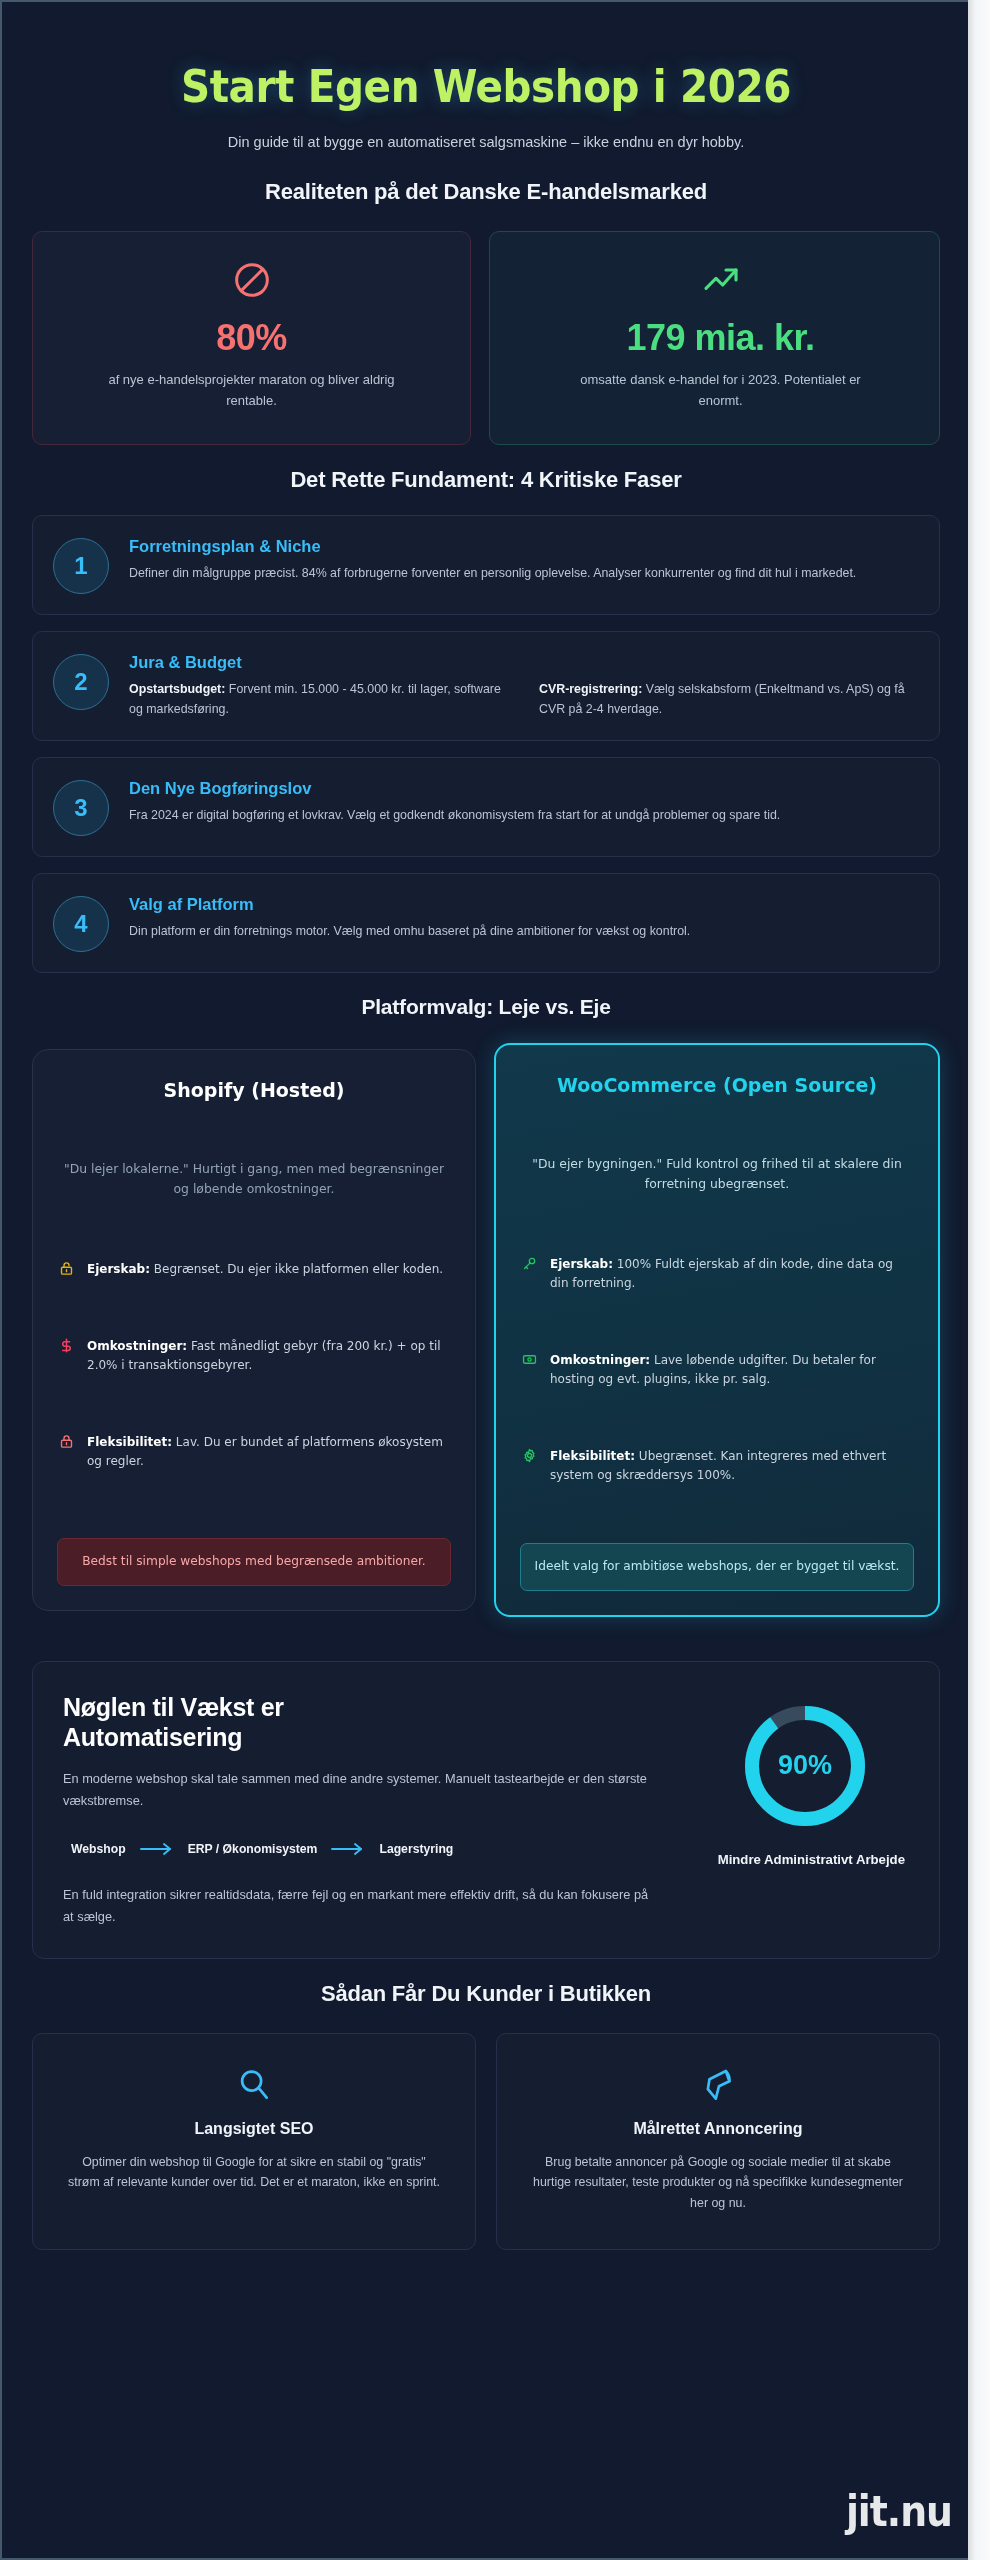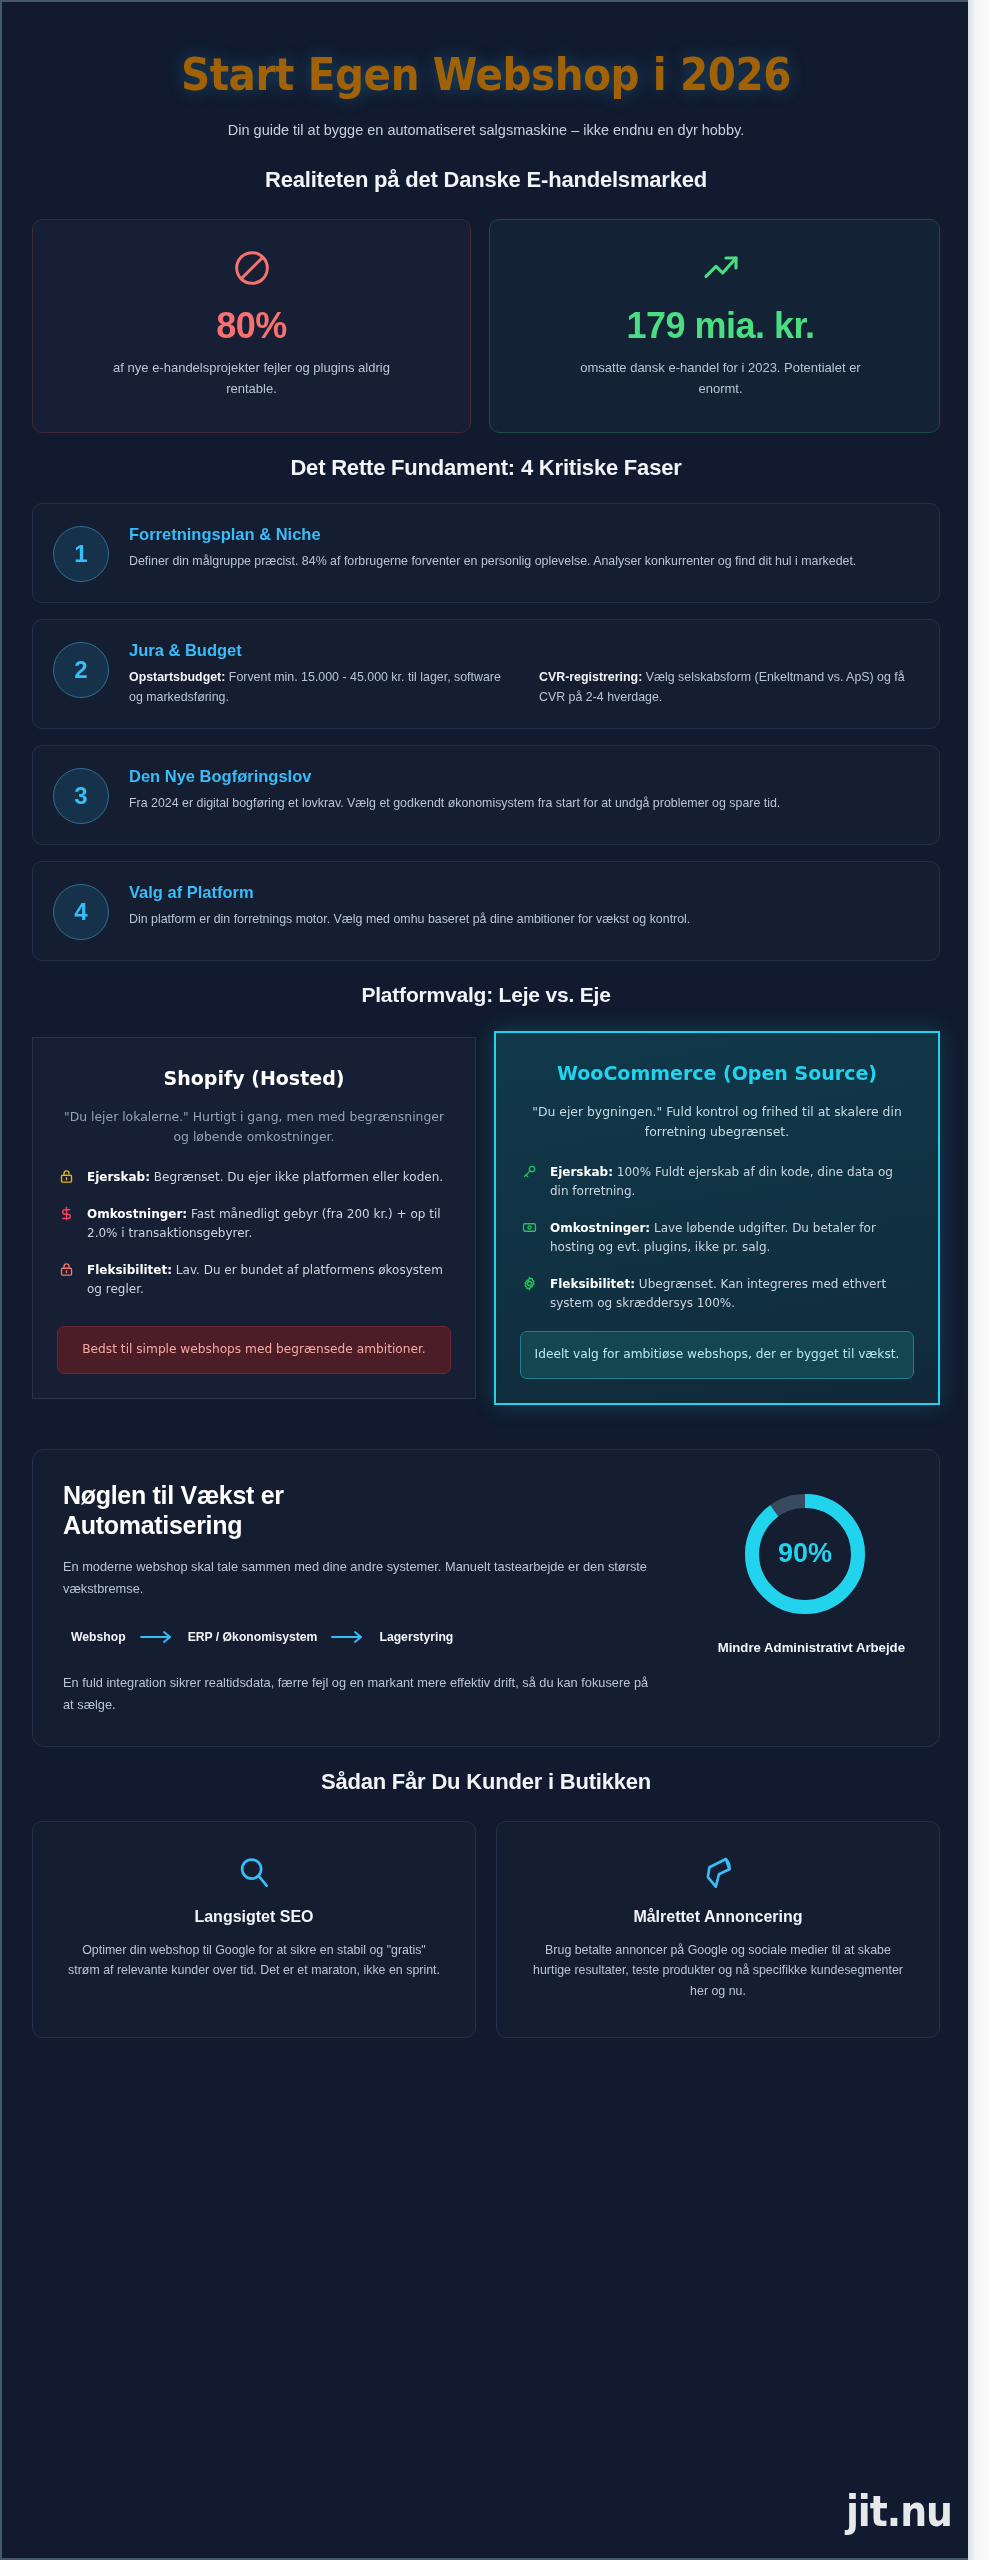--- a/index.html
+++ b/index.html
@@ -35,27 +35,27 @@
   }
   .inner{
     padding:26px 30px 34px 30px;
     box-sizing:border-box;
     width:968px;
   }
 
   
   .hero{padding:18px 40px 4px 40px;text-align:center;}
   .hero h1{
-    margin:4px;
+    margin:16px;
     font-family:"DejaVu Sans Condensed","Liberation Sans",sans-serif;
     font-weight:700;
     font-size:45px;
     line-height:1.13;
     letter-spacing:-0.4px;
-    color:#a16207;
+    color:#bef264;
     text-shadow:0 0 18px rgba(56,189,248,0.30);
   }
   .hero p{
     margin:18px auto 0 auto;
     max-width:640px;
     font-size:14.5px;
     line-height:1.55;
     color:#c7d2de;
     font-weight:400;
   }
@@ -153,25 +153,26 @@
     margin:0;
   }
   .phase-cols{display:flex;gap:34px;}
   .phase-cols > div{flex:1;}
   .phase-text b{color:#f1f5f9;font-weight:700;}
 
   
   .compare{display:flex;gap:18px;margin-top:24px;align-items:stretch;}
   .cmp{
     flex:1;
-    border-radius:0;
+    border-radius:16px;
     padding:28px 24px 24px 24px;
     box-sizing:border-box;
     display:flex;flex-direction:column;
     font-family:"DejaVu Sans","Liberation Sans",sans-serif;
+    gap:40px;
   }
   .cmp.left{
     background:#161f33;
     border:1px solid #283349;
     margin-top:6px;margin-bottom:6px;
   }
   .cmp.right{
     background:linear-gradient(170deg,#10394b 0%,#103243 55%,#11293a 100%);
     border:2px solid #22d3ee;
     box-shadow:0 0 22px rgba(34,211,238,0.22);
@@ -310,21 +311,21 @@
       <div class="stats">
 
         <div class="stat red">
           <div class="stat-icon">
             <svg width="40" height="40" viewBox="0 0 24 24" fill="none" stroke="#f87171" stroke-width="1.8" stroke-linecap="round">
               <circle cx="12" cy="12" r="9.2"></circle>
                 <line x1="5.6" y1="18.4" x2="18.4" y2="5.6"></line>
             </svg>
           </div>
           <div class="stat-num">80%</div>
-          <div class="stat-desc">af nye e-handelsprojekter fejler og plugins aldrig rentable.</div>
+          <div class="stat-desc">af nye e-handelsprojekter maraton og bliver aldrig rentable.</div>
         </div>
 
         <div class="stat green">
           <div class="stat-icon">
             <svg width="40" height="40" viewBox="0 0 24 24" fill="none" stroke="#4ade80" stroke-width="1.9" stroke-linecap="round" stroke-linejoin="round">
               <polyline points="3,17 9,11 13,15 21,6"></polyline>
                 <polyline points="15,6 21,6 21,12"></polyline>
             </svg>
           </div>
           <div class="stat-num">179 mia. kr.</div>

